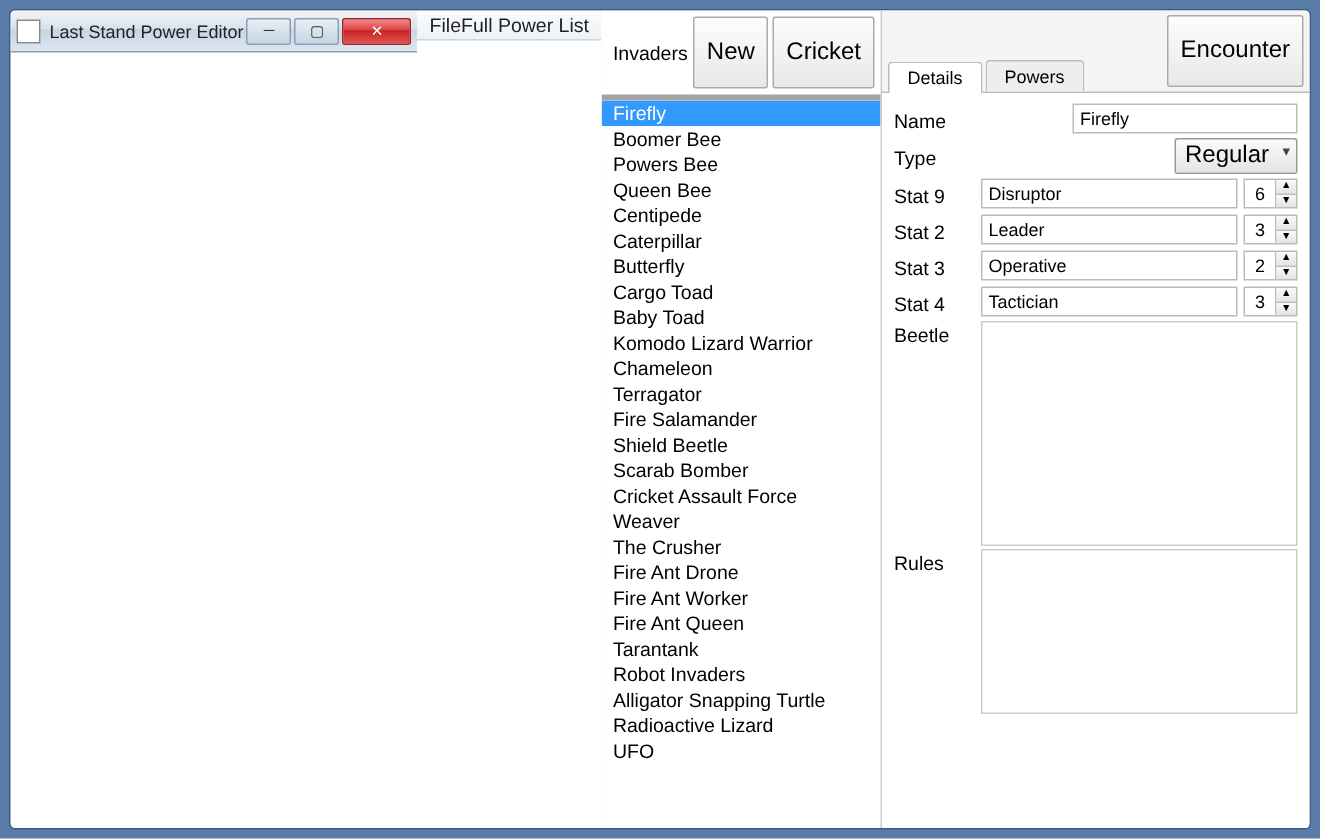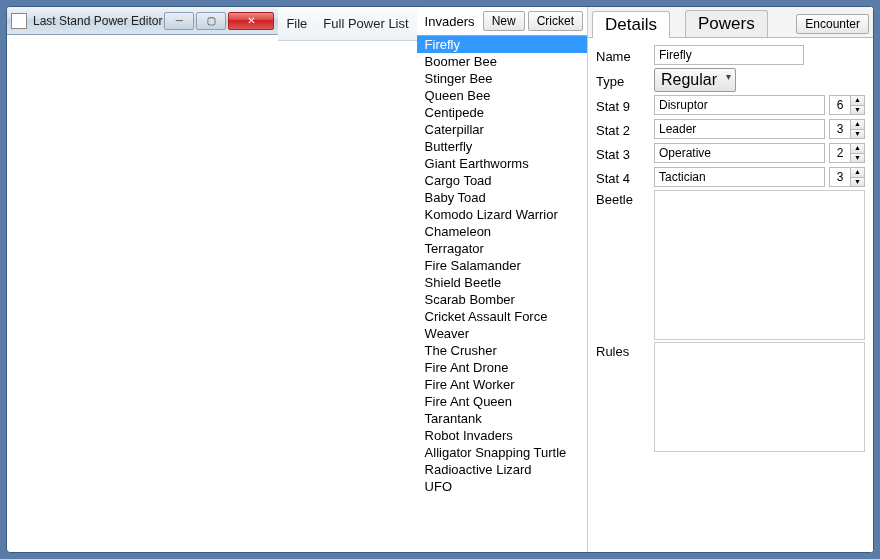--- a/index.html
+++ b/index.html
@@ -52,56 +52,55 @@
   display: flex; align-items: center; justify-content: center;
   font-size: 10px; color: #333;
 }
 .win-btn.close {
   width: 46px;
   background: linear-gradient(to bottom, #e88 0%, #d44 45%, #c22 46%, #d55 100%);
   border-color: #a22;
   color: #fff;
 }
 .menubar {
-  height: 34px;
+  height: 20px;
   background: linear-gradient(to bottom, #fafcfe, #eef2f6);
   border-bottom: 1px solid #ccd4dc;
   display: flex;
   align-items: center;
   padding: 0 8px;
-  gap: 16px;
   font-size: 13px;
 }
 .menubar span { color: #222; }
 .client {
   flex: 1;
   display: flex;
   background: #fafafa;
   overflow: hidden;
 }
 .sidebar {
   width: 225px;
   border-right: 1px solid #ccc;
   display: flex;
   flex-direction: column;
   background: #fff;
 }
 .sidebar-head {
   display: flex;
   align-items: center;
   padding: 4px 4px 4px 8px;
-  border-bottom: 1px solid #a3a3a3;
+  border-bottom: 4px solid #a3a3a3;
 }
 .sidebar-title { flex: 1; font-size: 13px; }
 .btn {
   background: linear-gradient(to bottom, #fdfdfd, #e8e8e8);
   border: 1px solid #aaa;
   border-radius: 2px;
-  padding: 2px 8px;
-  font-size: 12px;
+  padding: 14px 8px;
+  font-size: 16px;
   margin-left: 3px;
   cursor: pointer;
 }
 .list {
   flex: 1;
   overflow-y: auto;
   font-size: 13px;
 }
 .list-item {
   padding: 1px 8px;
@@ -123,42 +122,43 @@
   align-items: flex-end;
   padding: 3px 4px 0 4px;
   border-bottom: 1px solid #bbb;
   background: #f4f4f4;
 }
 .tab {
   padding: 3px 12px;
   border: 1px solid #bbb;
   border-bottom: none;
   background: #eee;
-  margin-right: 15px;
+  margin-right: 2px;
   border-radius: 3px 3px 0 0;
-  font-size: 17px;
+  font-size: 12px;
   cursor: pointer;
 }
 .tab.active {
   background: #fff;
   position: relative;
   top: 1px;
 }
 .enc-btn-wrap { flex: 1; display: flex; justify-content: flex-end; padding-bottom: 3px; }
 .panel {
   flex: 1;
   padding: 6px 8px;
   background: #fff;
   overflow: auto;
 }
 .form-row {
   display: flex;
   align-items: center;
   margin-bottom: 2px;
   min-height: 22px;
+  justify-content: space-between;
 }
 .form-row.top { align-items: flex-start; }
 .form-label {
   width: 58px;
   font-size: 13px;
   padding-top: 2px;
 }
 .text-input {
   border: 1px solid #bbb;
   padding: 2px 4px;
@@ -252,26 +252,25 @@
 
     <div class="sidebar">
       <div class="sidebar-head">
         <div class="sidebar-title">Invaders</div>
         <button class="btn">New</button>
         <button class="btn">Cricket</button>
       </div>
       <div class="list" id="invader-list">
           <div class="list-item selected">Firefly</div>
           <div class="list-item">Boomer Bee</div>
-          <div class="list-item">Stinger Bee</div>
+          <div class="list-item">Powers Bee</div>
           <div class="list-item">Queen Bee</div>
           <div class="list-item">Centipede</div>
           <div class="list-item">Caterpillar</div>
           <div class="list-item">Butterfly</div>
-          <div class="list-item">Giant Earthworms</div>
           <div class="list-item">Cargo Toad</div>
           <div class="list-item">Baby Toad</div>
           <div class="list-item">Komodo Lizard Warrior</div>
           <div class="list-item">Chameleon</div>
           <div class="list-item">Terragator</div>
           <div class="list-item">Fire Salamander</div>
           <div class="list-item">Shield Beetle</div>
           <div class="list-item">Scarab Bomber</div>
           <div class="list-item">Cricket Assault Force</div>
           <div class="list-item">Weaver</div>

